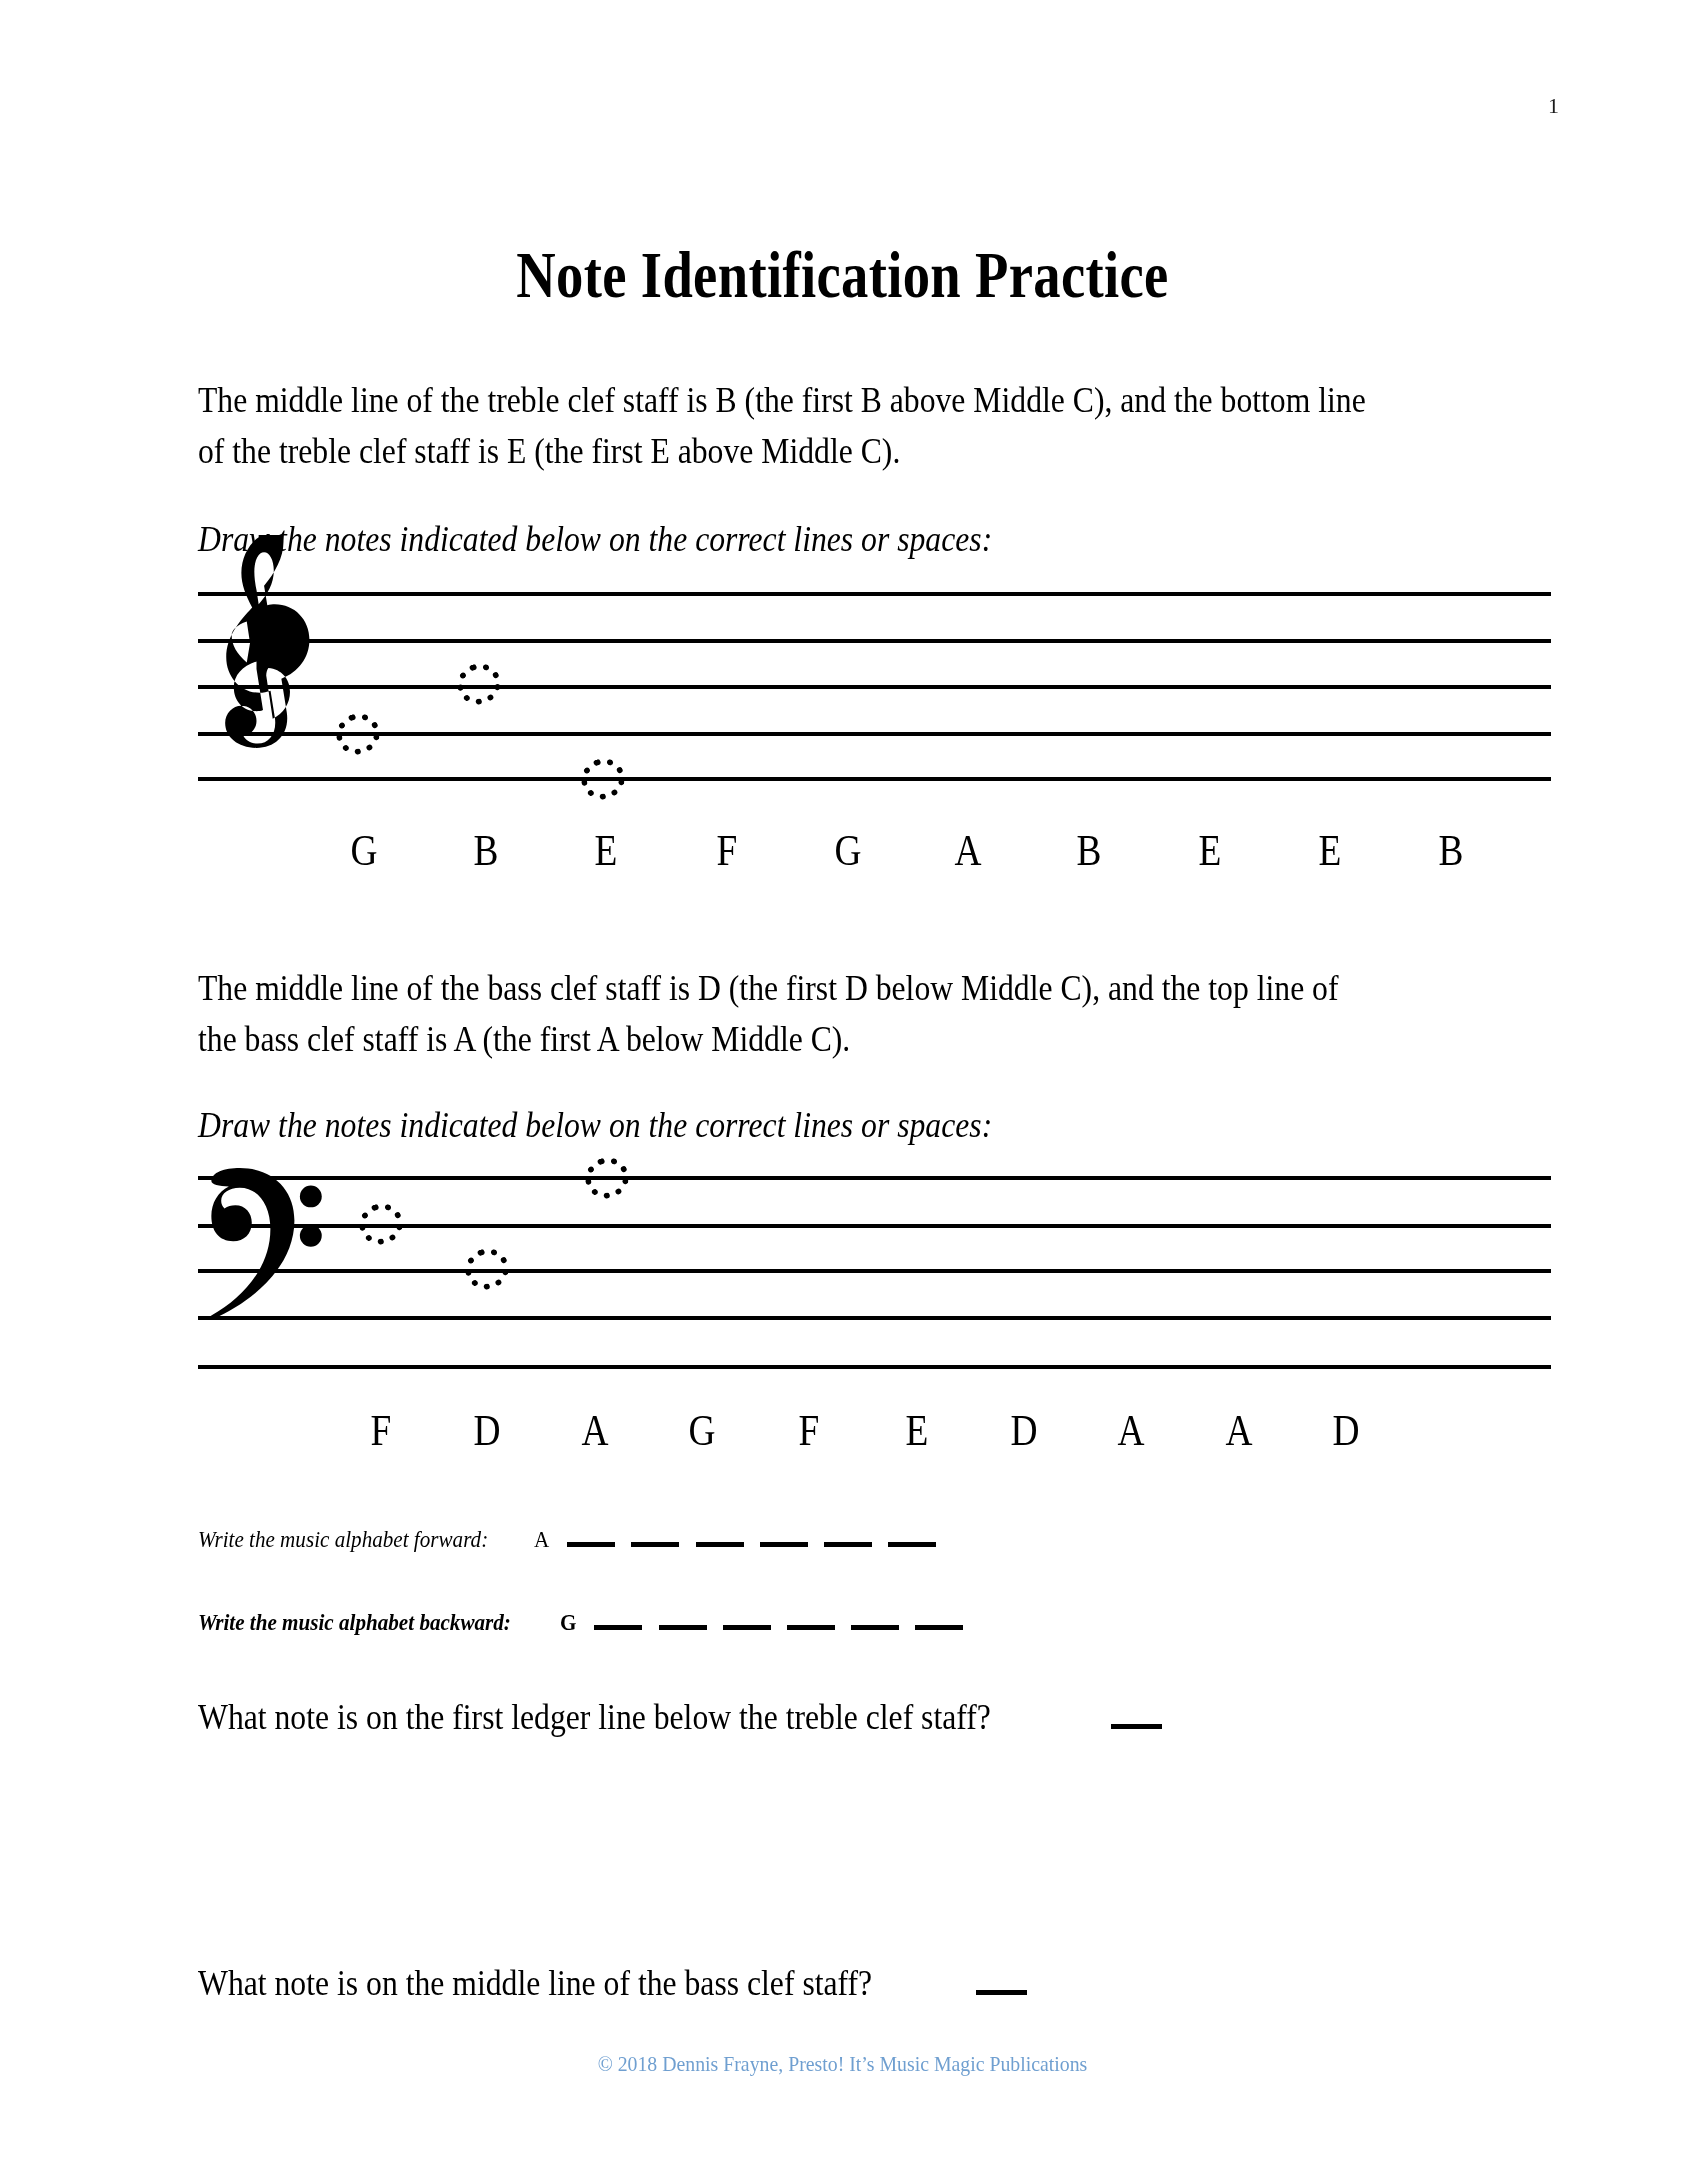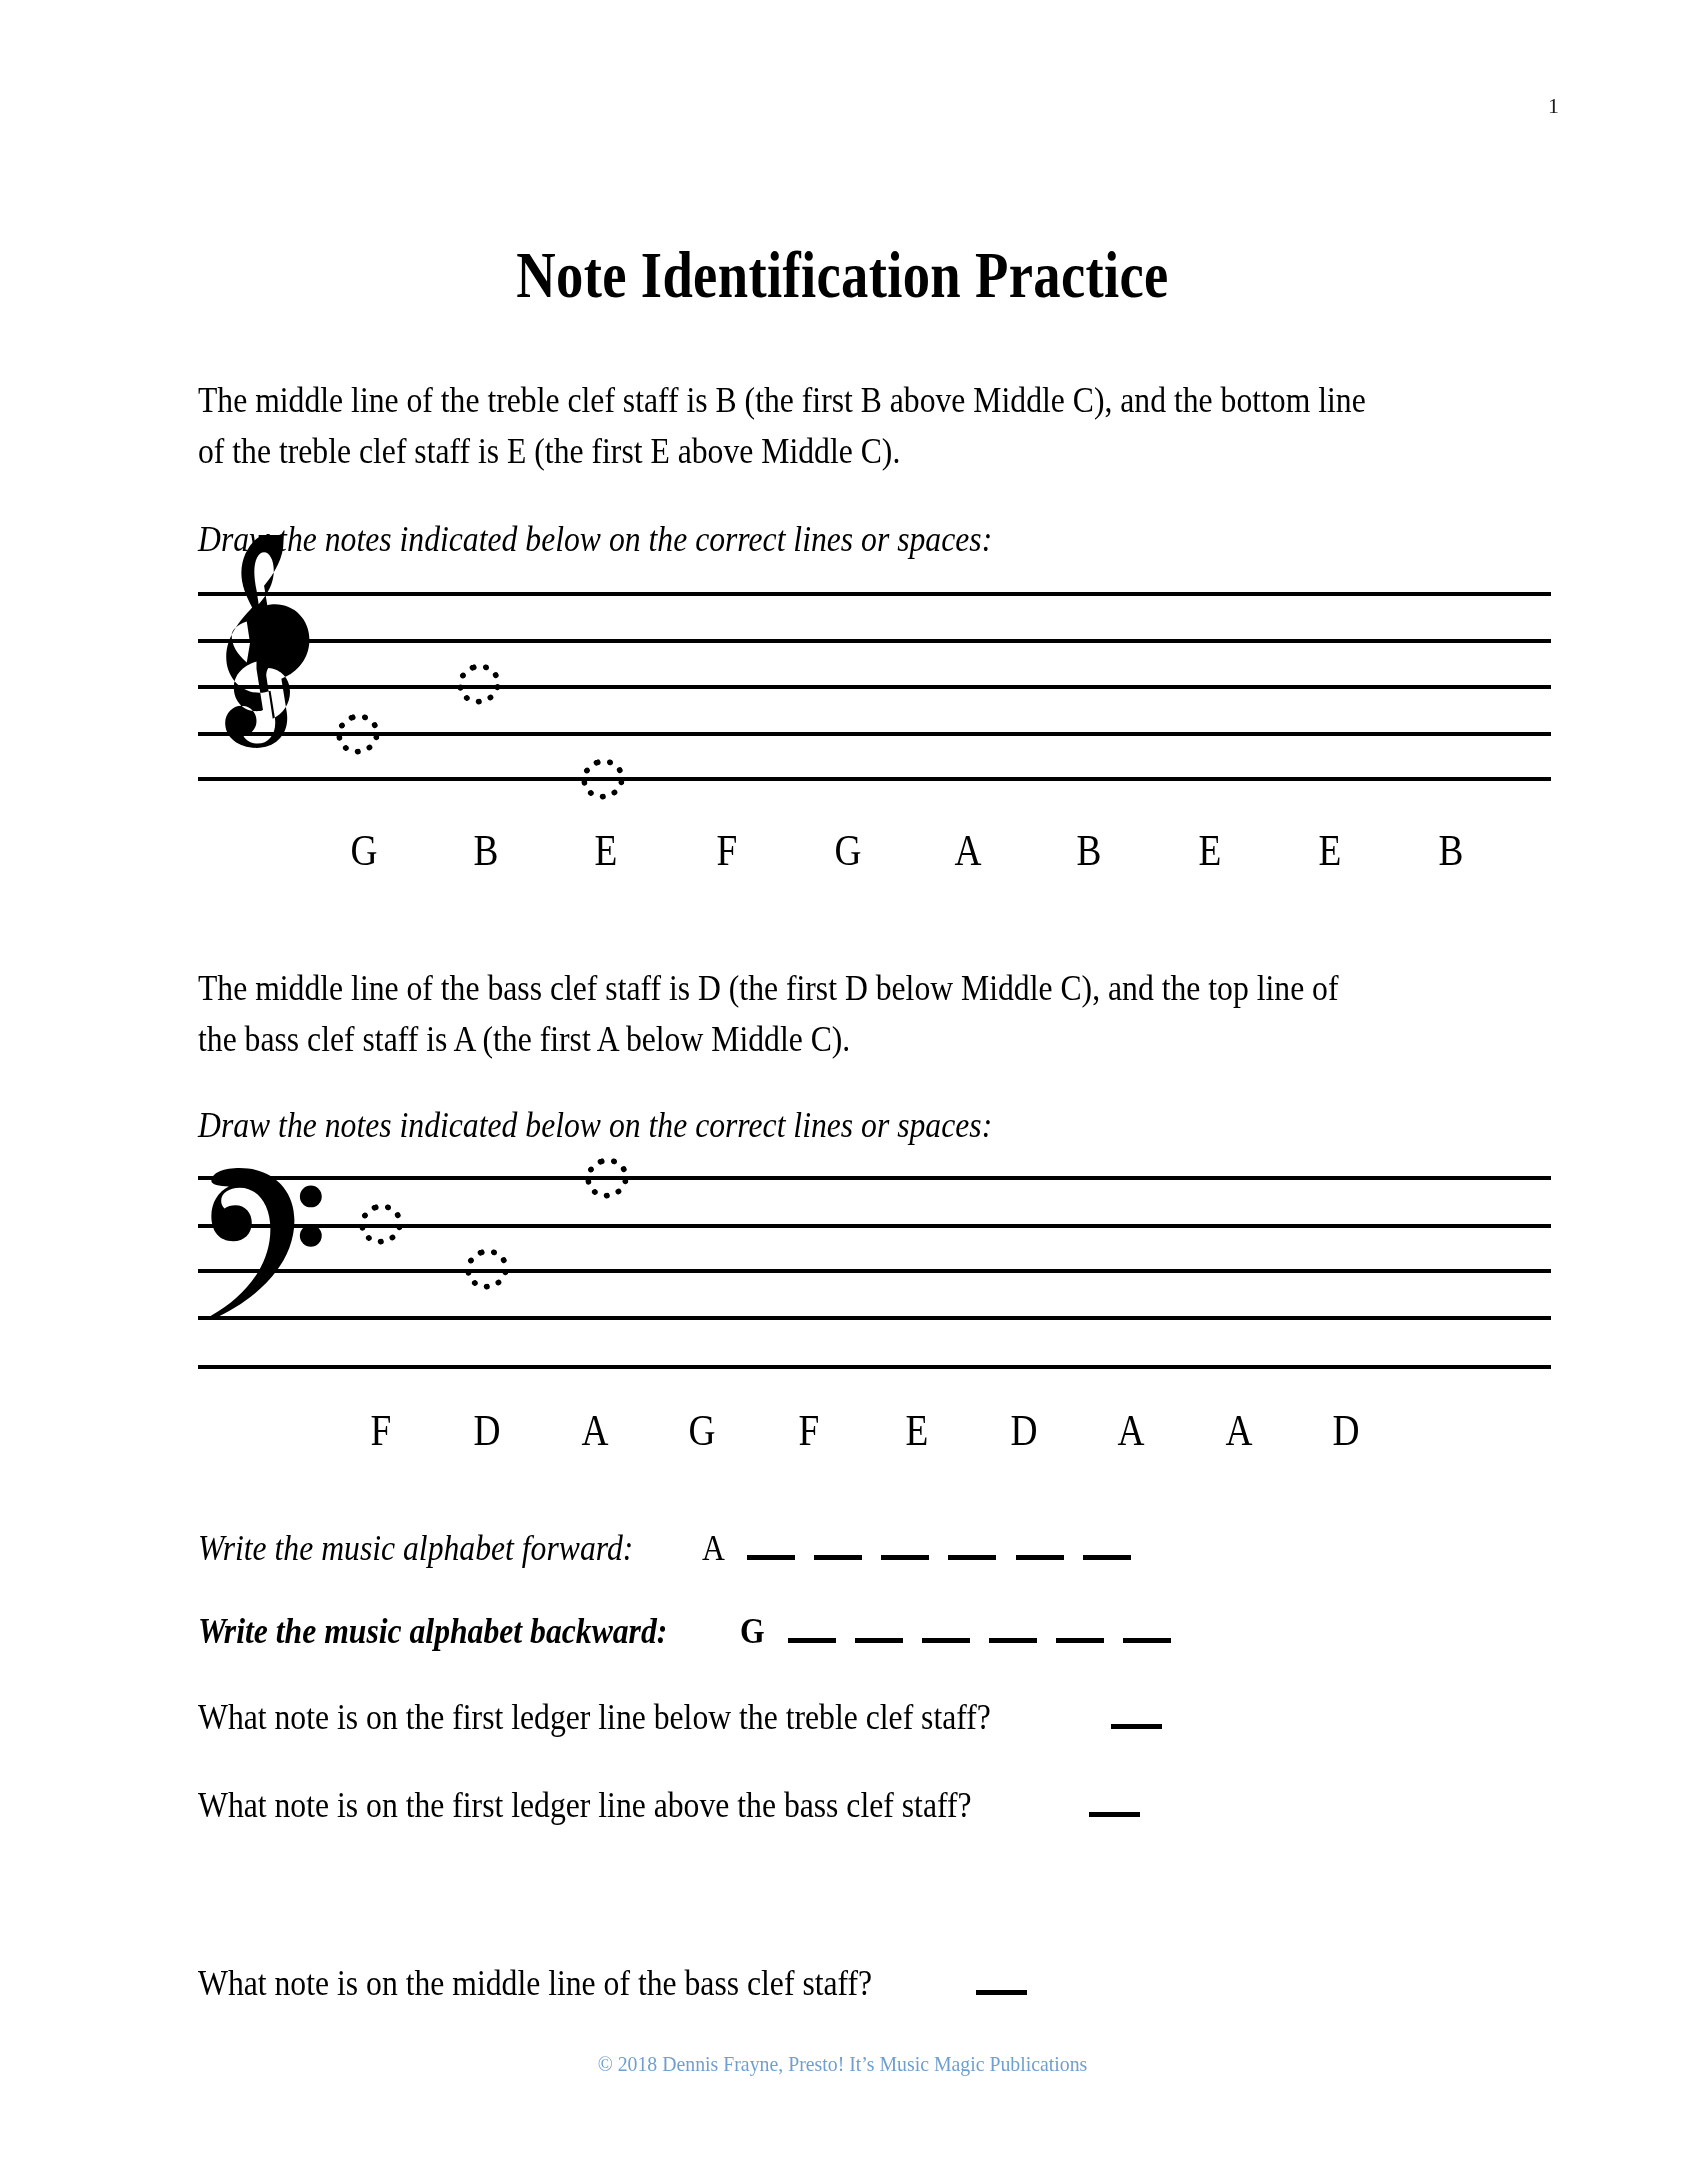--- a/index.html
+++ b/index.html
@@ -123,24 +123,23 @@
     font-size: 44px;
     line-height: 51px;
     transform: translateX(-50%) scaleX(0.85);
     white-space: nowrap;
   }
 
   
   .alpha-row {
     position: absolute;
     left: 198px;
-    font-size: 36px;
+    font-size: 24px;
     line-height: 48px;
     white-space: nowrap;
-    margin-top: 9px;
   }
   .alpha-row-1 { top: 1515px; }
   .alpha-row-2 { top: 1598px; font-weight: bold; }
 
   .alpha-prompt {
     font-style: italic;
     display: inline-block;
     transform: scaleX(0.88);
     transform-origin: left center;
   }
@@ -297,23 +296,20 @@
       <span class="blank"></span>
       <span class="blank"></span>
       <span class="blank"></span>
       <span class="blank"></span>
     </span>
   </div>
 
   <div class="question q-1">
     <span class="q-text">What note is on the first ledger line below the treble clef staff?</span><span class="q-blank"></span>
   </div>
-  <div class="question q-2">
-    <span class="q-text">What note is on the first ledger line above the bass clef staff?</span><span class="q-blank"></span>
-  </div>
   <div class="question q-4">
     <span class="q-text">What note is on the middle line of the bass clef staff?</span><span class="q-blank"></span>
   </div>
 
   <div class="footer">© 2018 Dennis Frayne, Presto! It’s Music Magic Publications</div>
 
 </div>
 
 
 </body></html>

